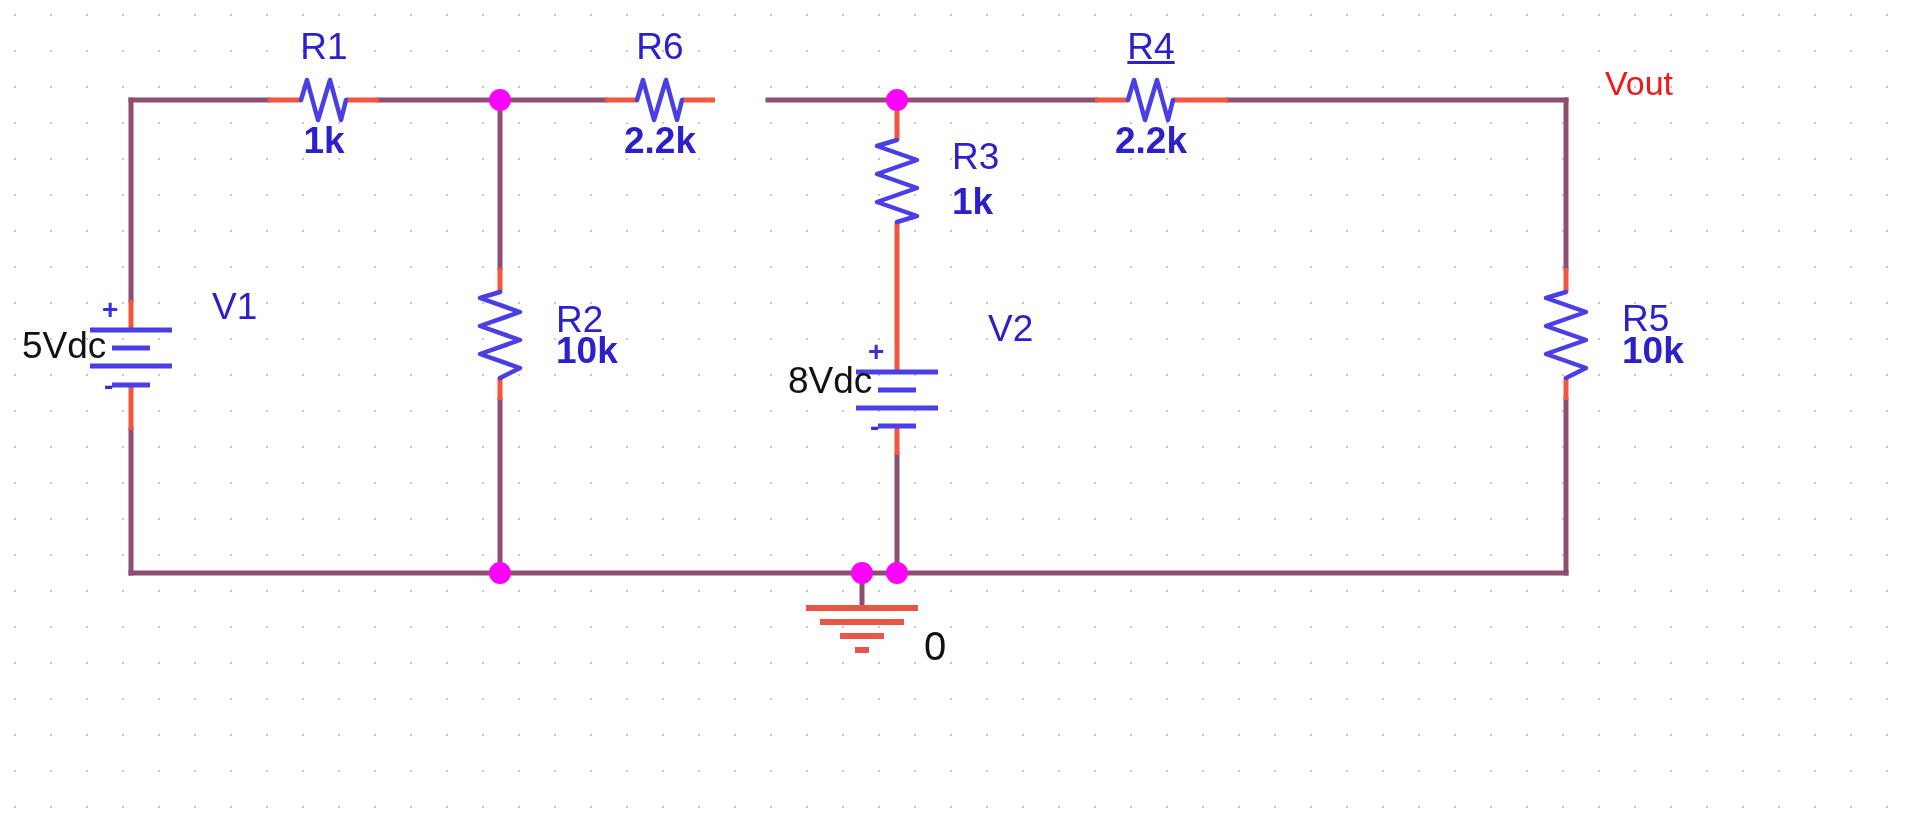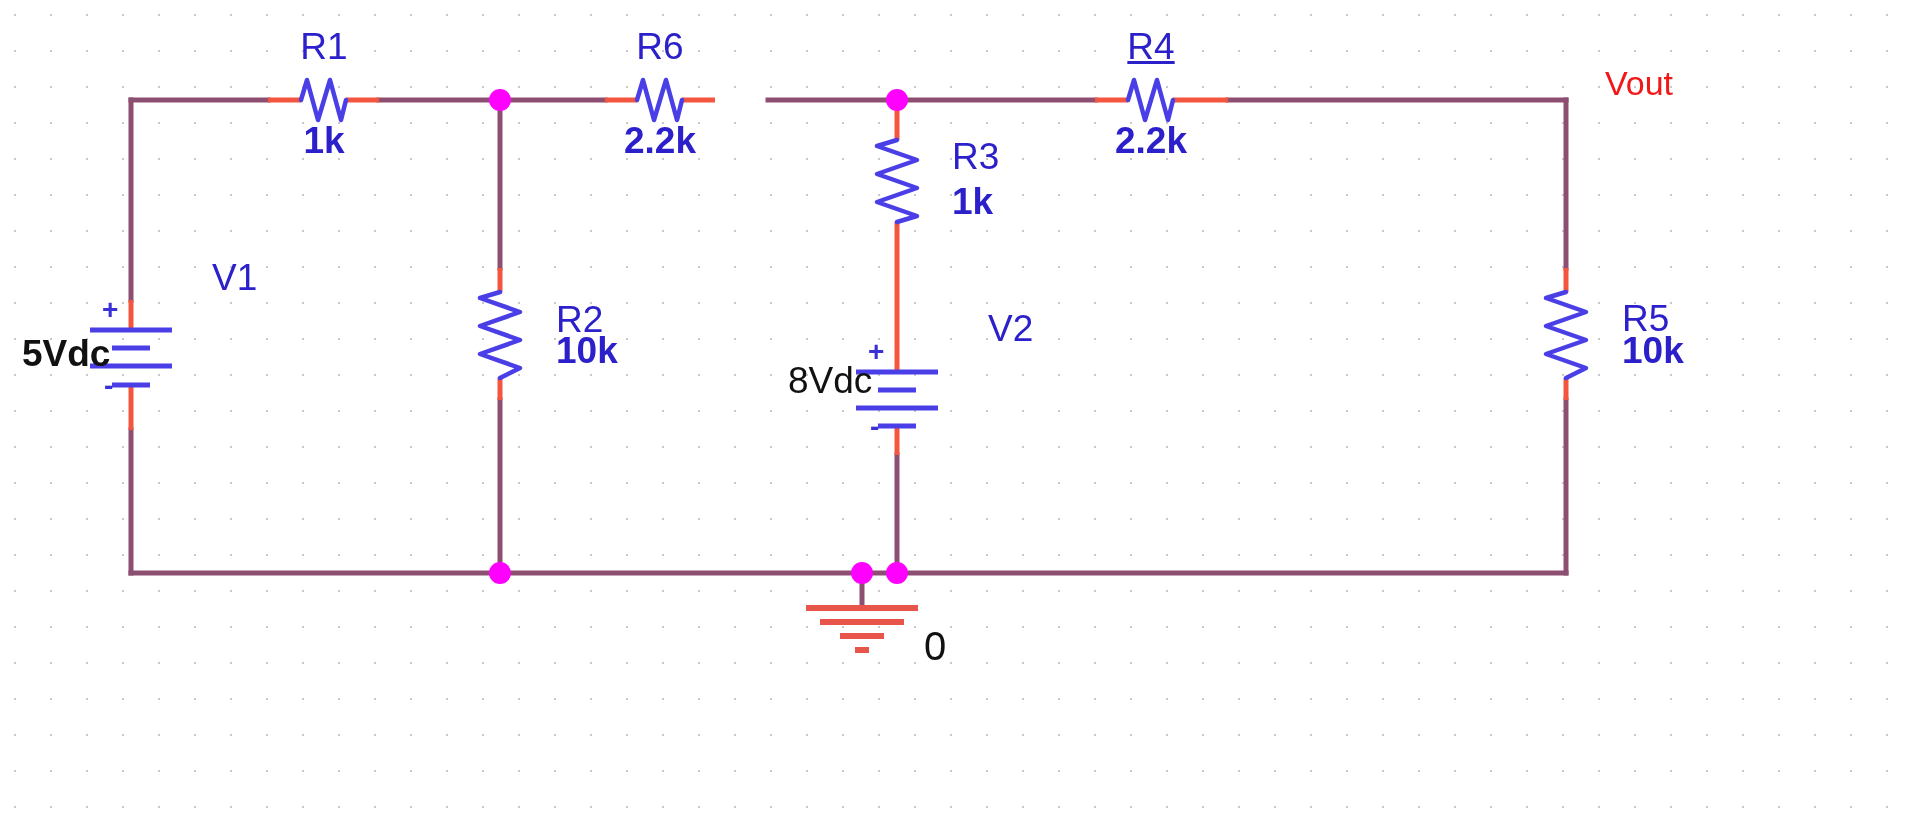--- a/index.html
+++ b/index.html
@@ -148,22 +148,22 @@
 
   <div class="lbl ref" style="left:556px;top:301px;">R2</div>
   <div class="lbl val" style="left:556px;top:332px;">10k</div>
 
   <div class="lbl ref" style="left:952px;top:138px;">R3</div>
   <div class="lbl val" style="left:952px;top:183px;">1k</div>
 
   <div class="lbl ref" style="left:1622px;top:300px;">R5</div>
   <div class="lbl val" style="left:1622px;top:332px;">10k</div>
 
-  <div class="lbl ref" style="left:212px;top:259px;">V1</div>
-  <div class="lbl src" style="left:22px;top:335px;font-weight:bold;">5Vdc</div>
+  <div class="lbl ref" style="left:212px;top:288px;">V1</div>
+  <div class="lbl src" style="left:22px;top:327px;">5Vdc</div>
   <div class="lbl pm" style="left:102px;top:296px;">+</div>
   <div class="lbl pm" style="left:104px;top:372px;">-</div>
 
   <div class="lbl ref" style="left:988px;top:310px;">V2</div>
   <div class="lbl src" style="left:788px;top:362px;">8Vdc</div>
   <div class="lbl pm" style="left:868px;top:338px;">+</div>
   <div class="lbl pm" style="left:870px;top:413px;">-</div>
 
   <div class="lbl net" style="left:1605px;top:66px;">Vout</div>
 

